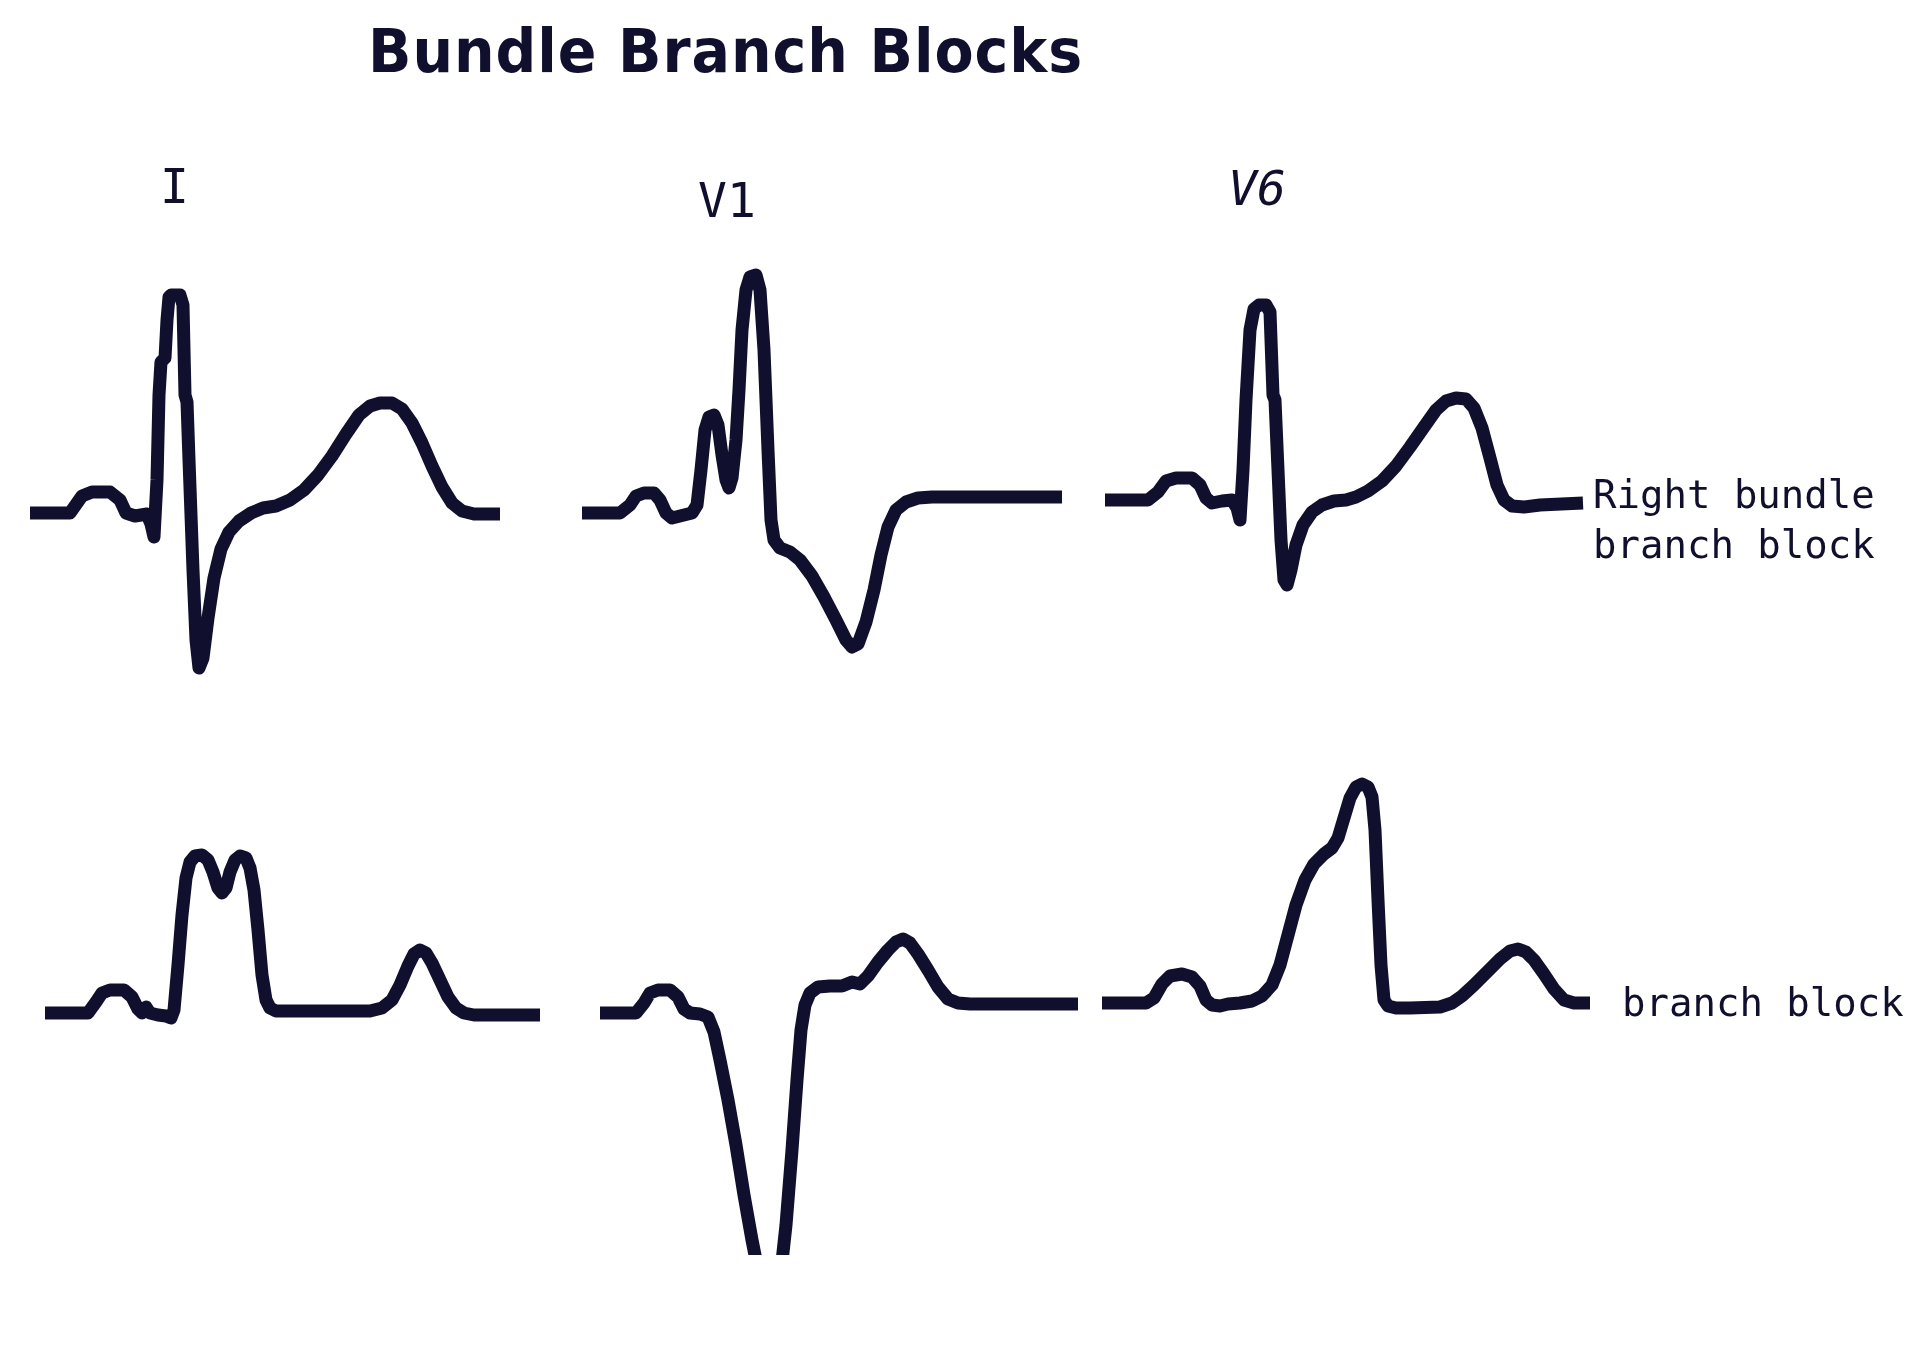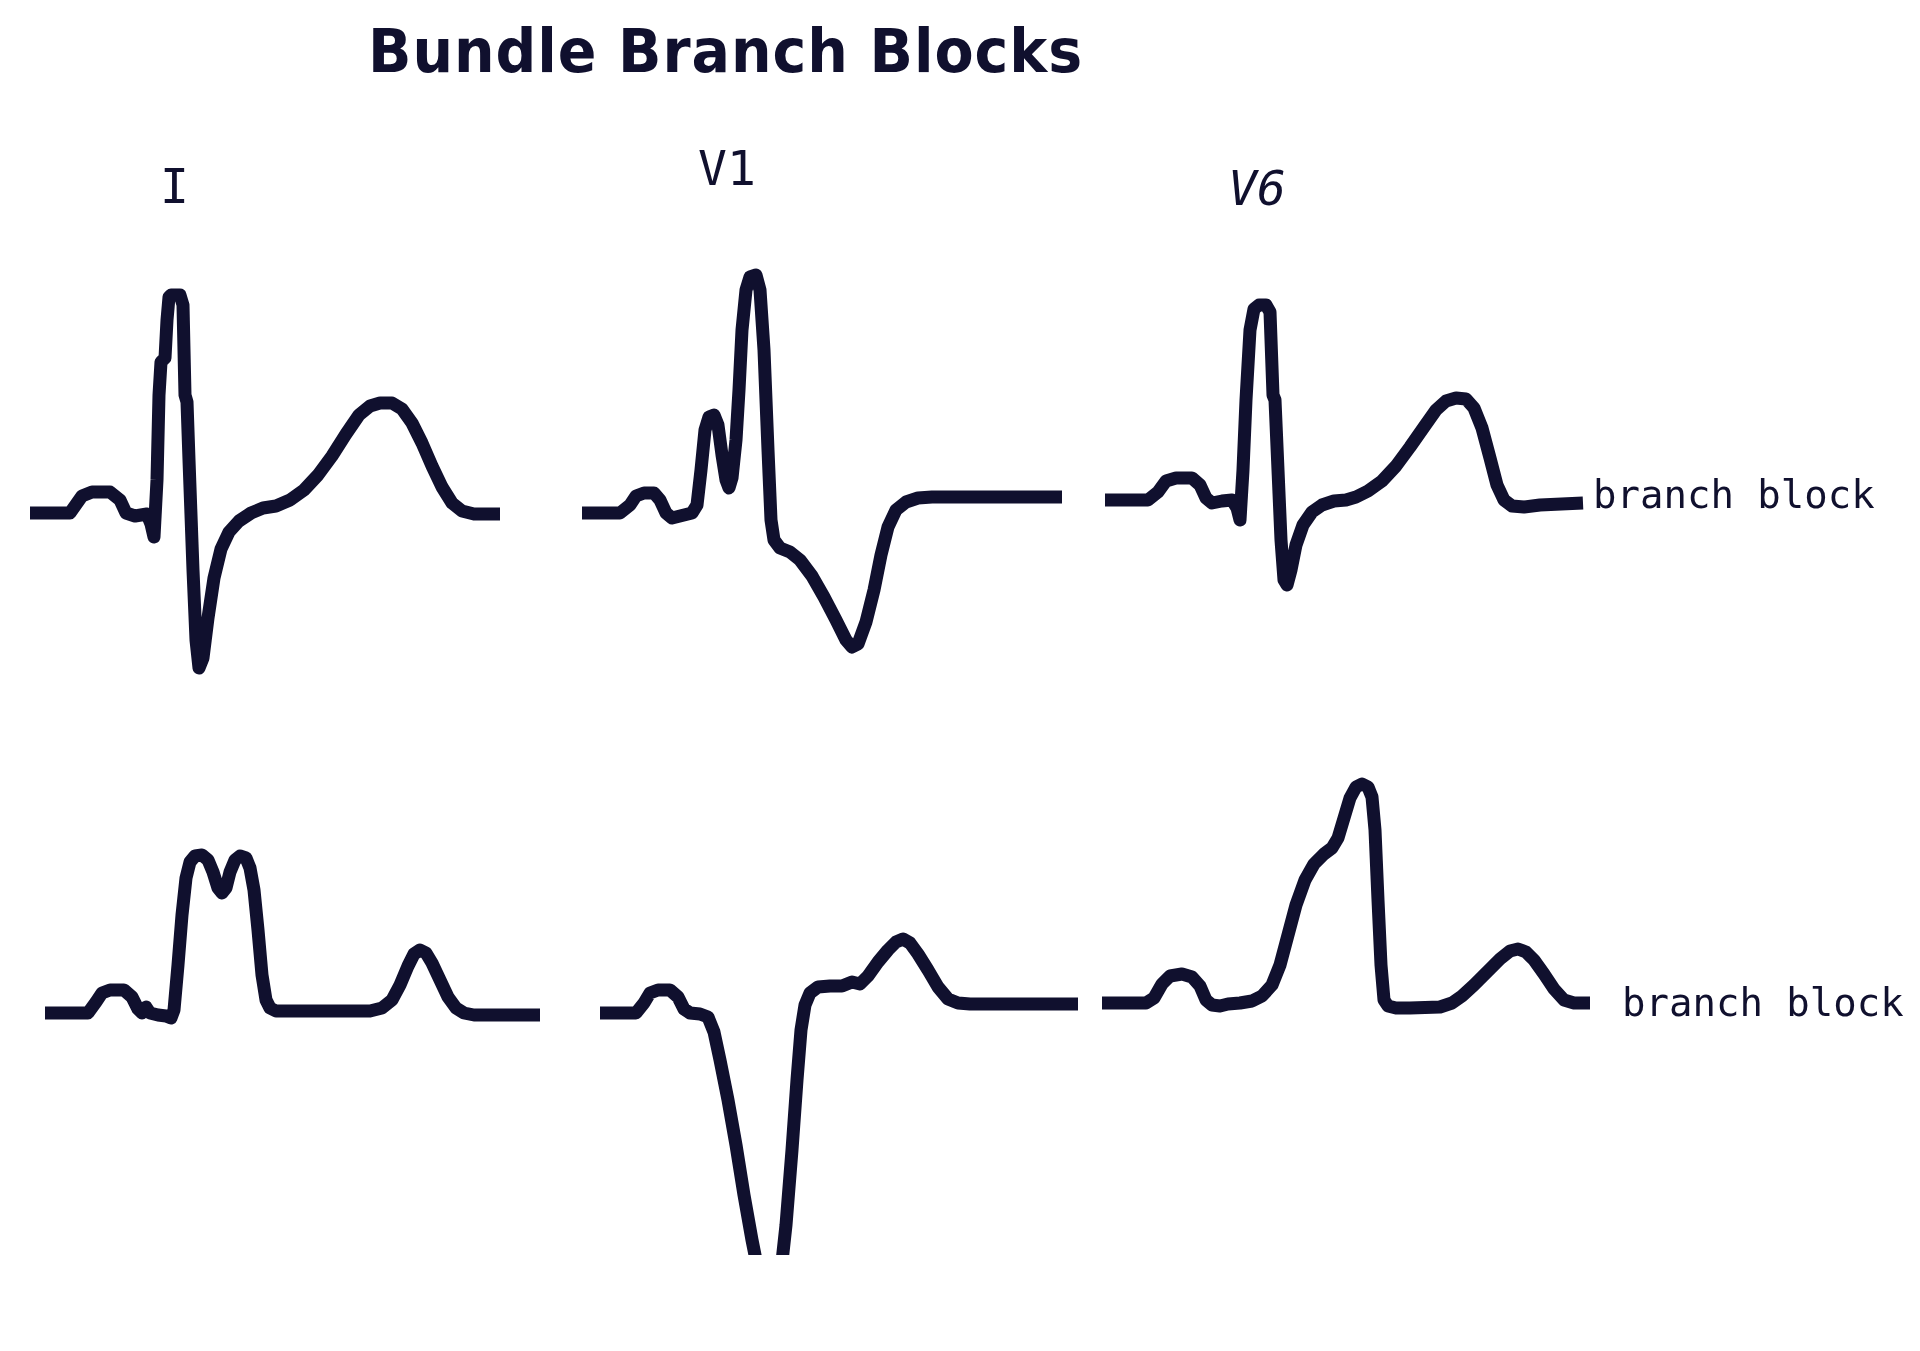--- a/index.html
+++ b/index.html
@@ -52,33 +52,34 @@
   }
 </style>
 </head>
 <body>
 
 <div class="canvas">
 
   <div class="title">Bundle Branch Blocks</div>
 
   <div class="lead-label" style="left:160px; top:158px;">I</div>
-  <div class="lead-label" style="left:698px; top:140px;">V1</div>
+  <div class="lead-label" style="left:698px; top:172px;">V1</div>
   <div class="lead-label" style="left:1228px; top:160px;font-style:italic;">V6</div>
 
   <svg class="ecg" viewBox="0 0 1920 1351">
     <polyline points="30,513 70,513 82,496 92,492 110,492 120,500 126,513 135,516 147,514 151,524 154,537 157,480 159,395 161,362 165,358 167,320 169,297 171,295 180,295 183,305 185,395 187,402 189,460 193,570 196,640 199,668 203,658 208,618 214,578 221,549 229,532 239,521 251,513 263,508 276,506 290,500 304,490 318,475 332,456 346,434 359,415 370,406 380,403 392,403 402,409 412,423 422,443 432,466 442,487 452,503 462,511 474,514 500,514"></polyline>
     <polyline points="582,513 620,513 630,505 636,496 644,493 654,493 660,500 666,513 672,518 680,516 692,513 697,505 701,470 705,430 709,417 714,415 718,425 722,455 726,480 729,488 732,478 736,440 739,390 742,330 746,290 750,277 756,275 760,290 764,350 768,450 771,520 774,540 780,548 790,552 800,560 812,576 824,597 836,620 846,640 852,647 858,644 866,622 874,590 881,555 888,527 896,510 906,502 918,498 932,497 1062,497"></polyline>
     <polyline points="1105,500 1148,500 1158,492 1166,481 1176,478 1192,478 1200,485 1206,498 1212,503 1222,501 1232,500 1237,508 1240,520 1243,470 1246,400 1250,330 1254,309 1259,305 1266,305 1270,312 1273,395 1275,400 1278,470 1281,540 1284,580 1287,585 1291,570 1296,545 1303,525 1312,512 1322,505 1334,501 1346,500 1356,497 1368,491 1382,481 1396,466 1410,447 1424,427 1436,410 1446,401 1456,398 1466,399 1474,408 1482,428 1490,458 1497,485 1504,500 1512,506 1524,507 1540,505 1583,503"></polyline>
     <polyline points="45,1013 88,1013 96,1002 102,993 110,990 124,990 132,997 138,1009 142,1013 146,1007 150,1013 158,1015 166,1016 171,1018 174,1010 178,965 182,915 186,878 190,862 195,856 202,855 208,860 213,872 218,888 222,893 226,888 230,872 235,860 240,856 246,858 250,868 254,890 258,930 262,975 266,1000 270,1008 276,1011 290,1011 370,1011 382,1008 392,1000 400,985 408,966 414,954 420,950 426,953 432,963 440,980 448,997 456,1008 464,1013 474,1015 540,1015"></polyline>
     <polyline points="600,1013 636,1013 644,1003 650,993 658,990 670,990 678,997 684,1009 690,1013 700,1014 708,1017 714,1032 720,1060 728,1100 736,1145 744,1195 752,1240 760,1280 766,1303 770,1313 775,1308 780,1280 786,1225 792,1150 797,1080 801,1030 805,1005 810,993 818,987 830,986 842,986 852,982 860,984 868,976 878,962 888,950 896,942 903,939 910,943 918,954 928,970 938,987 948,999 958,1003 970,1004 1078,1004"></polyline>
     <polyline points="1102,1003 1146,1003 1154,998 1162,984 1170,976 1182,974 1192,977 1200,986 1206,1000 1212,1005 1220,1006 1228,1004 1240,1003 1252,1001 1262,996 1272,985 1280,965 1288,935 1296,905 1305,880 1314,864 1324,854 1332,848 1338,838 1344,818 1350,798 1356,787 1362,784 1368,787 1372,797 1375,830 1378,900 1381,965 1384,1000 1388,1006 1396,1008 1410,1008 1440,1007 1452,1003 1462,996 1474,985 1488,971 1500,959 1510,951 1518,949 1526,952 1534,960 1544,974 1554,989 1564,1000 1574,1003 1590,1003"></polyline>
   </svg>
 
   <div class="row-label" style="left:1593px; top:470px;">
+    <div>Right bundle</div>
     <div>branch block</div>
   </div>
 
   <div class="row-label" style="left:1622px; top:978px;">
     <div>branch block</div>
   </div>
 
 </div>
 
 </body></html>

